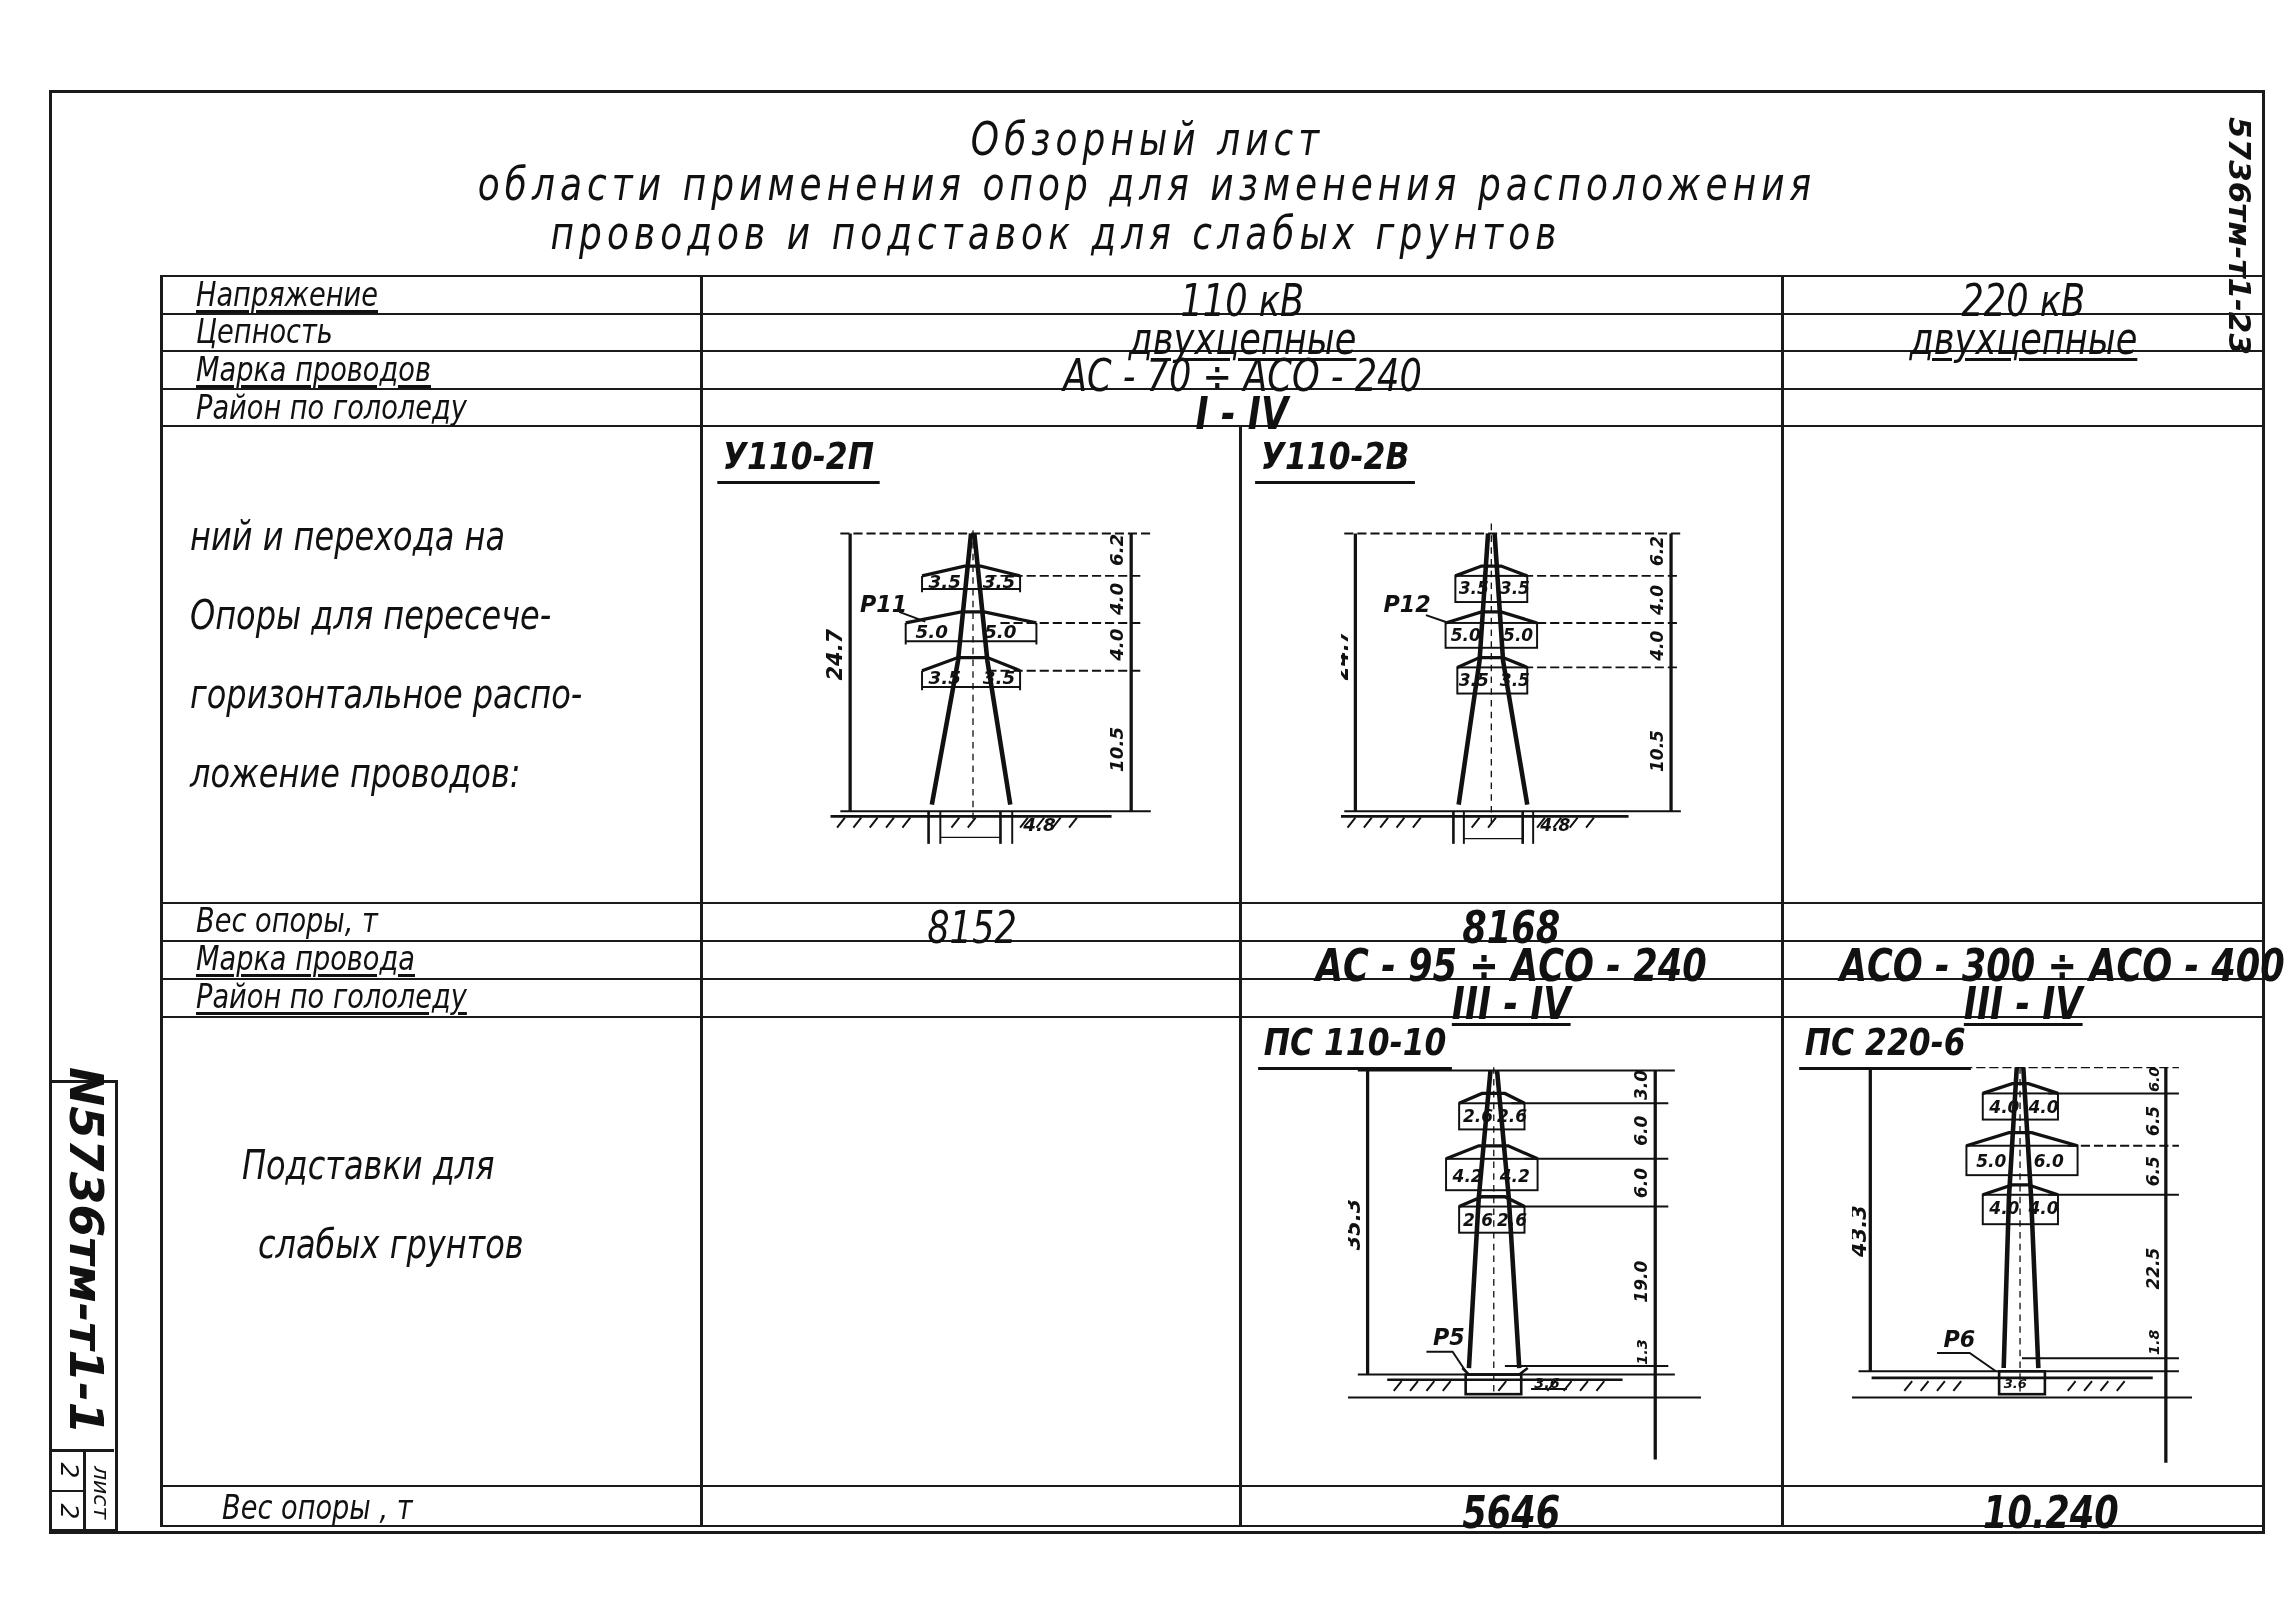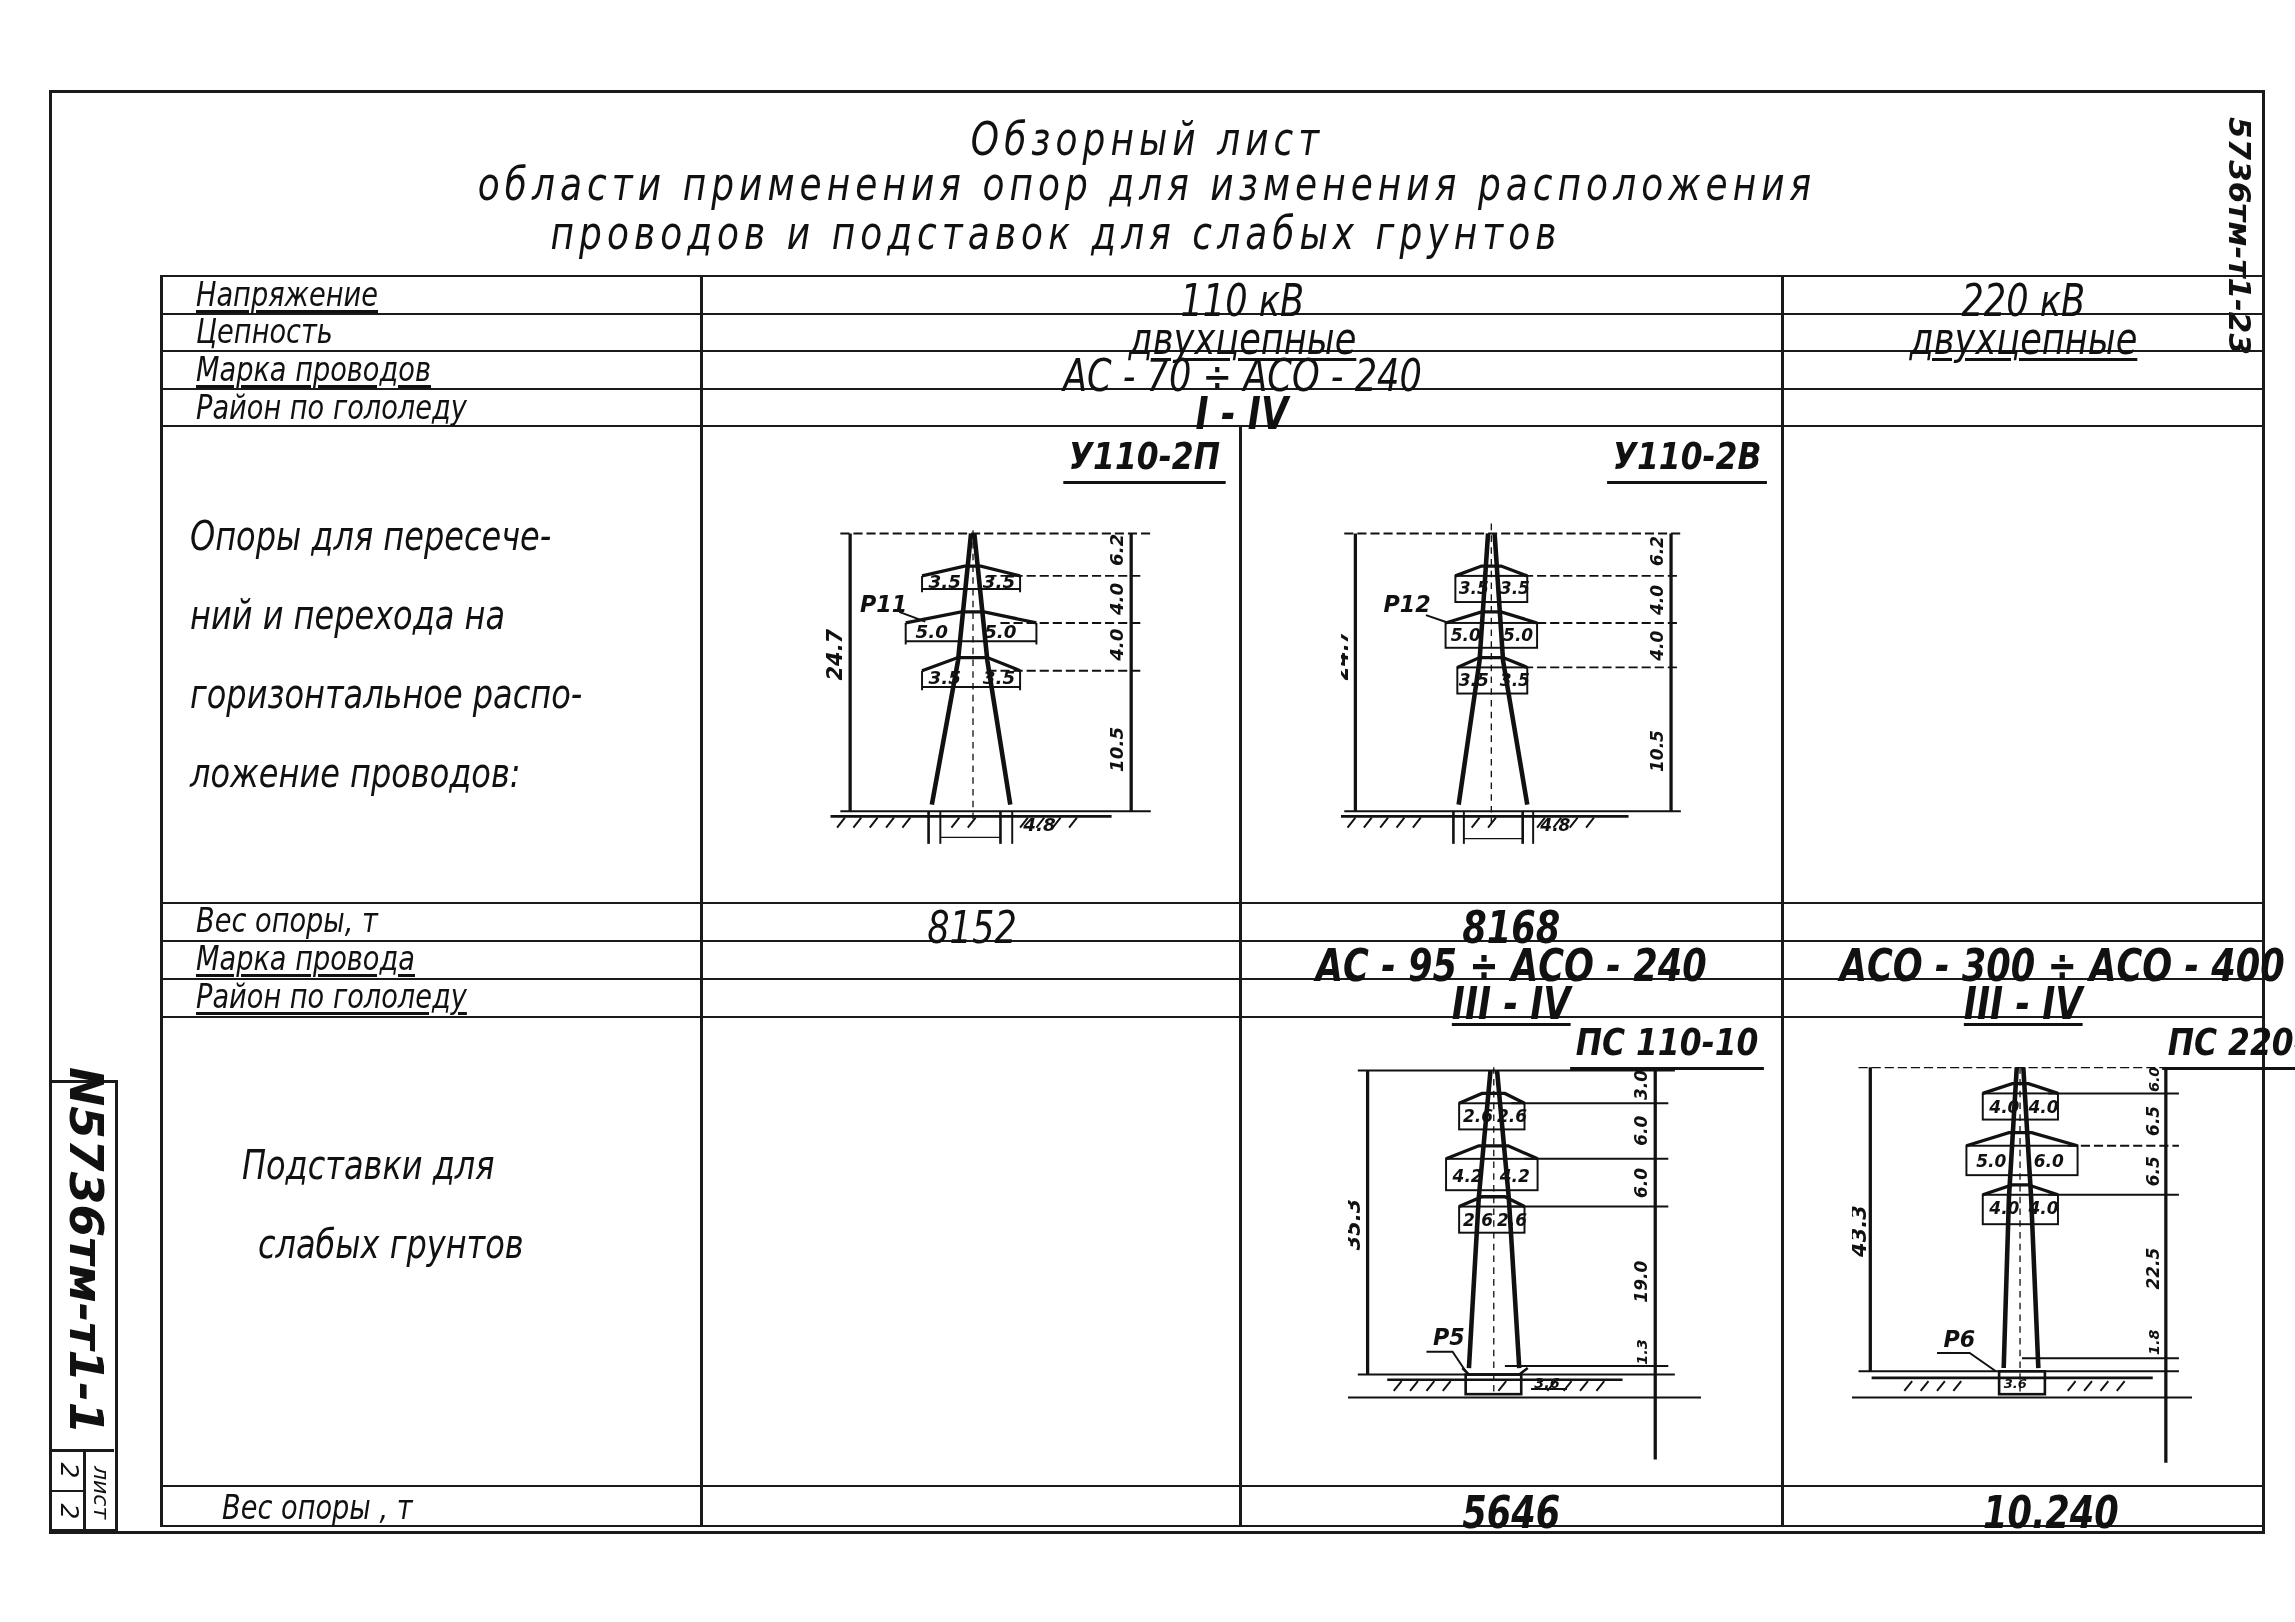--- a/index.html
+++ b/index.html
@@ -17,21 +17,21 @@
                 font-size:34px; color:#111; white-space:nowrap; }
   .cell-val { position:absolute; font-family:"DejaVu Sans", sans-serif; font-style:italic;
               font-size:44px; color:#111; white-space:nowrap; text-align:center; }
   .cell-val span, .cell-label span { display:inline-block; transform:scaleX(0.8); transform-origin:center; }
   .cell-label span { transform-origin:left center; }
   .u { text-decoration:underline; text-decoration-thickness:2.6px; text-underline-offset:3.9px; }
   .big-text { position:absolute; font-family:"DejaVu Sans", sans-serif; font-style:italic;
               font-size:41px; color:#111; line-height:79px; white-space:nowrap; }
   .big-text div span { display:inline-block; transform:scaleX(0.78); transform-origin:left center; }
   .model-title { position:absolute; font-family:"DejaVu Sans", sans-serif; font-style:italic;
-                 font-weight:bold; font-size:37px; text-align:right; white-space:nowrap; }
+                 font-weight:bold; font-size:37px; text-align:left; white-space:nowrap; }
   .model-title span { display:inline-block; transform:scaleX(0.85);
                       border-bottom:3.3px solid #111; padding:0 6.5px 2.6px 6.5px; }
   .rot { position:absolute; font-family:"DejaVu Sans", sans-serif; font-style:italic;
          white-space:nowrap; transform-origin:center center; }
   svg text { font-family:"DejaVu Sans", sans-serif; font-style:italic; font-weight:bold; }
 </style>
 </head>
 <body>
 
 <div class="frame" style="left:49px; top:90px; width:2210px; height:1438px;"></div>
@@ -95,22 +95,22 @@
   <span>АС - 70 ÷ АСО - 240</span></div>
 <div class="cell-val" style="left:703px; top:388px; width:1078px; font-weight:bold;">
   <span>I - IV</span></div>
 
 <div class="cell-val" style="left:1784px; top:275px; width:478px;">
   <span>220 кВ</span></div>
 <div class="cell-val" style="left:1784px; top:313px; width:478px;">
   <span class="u">двухцепные</span></div>
 
 <div class="big-text" style="left:190px; top:497px;">
+  <div><span>ний  и  перехода на</span></div>
   <div><span>Опоры для пересече-</span></div>
-  <div><span>ний  и  перехода на</span></div>
   <div><span>горизонтальное  распо-</span></div>
   <div><span>ложение   проводов:</span></div>
 </div>
 
 <div class="model-title" style="left:703px; top:435px; width:537px;">
   <span>У110-2П</span></div>
 <div class="model-title" style="left:1241px; top:435px; width:540px;">
   <span>У110-2В</span></div>
 
 <svg class="abs" style="left:824px; top:504px;" width="366" height="366" viewBox="0 0 560 560">

